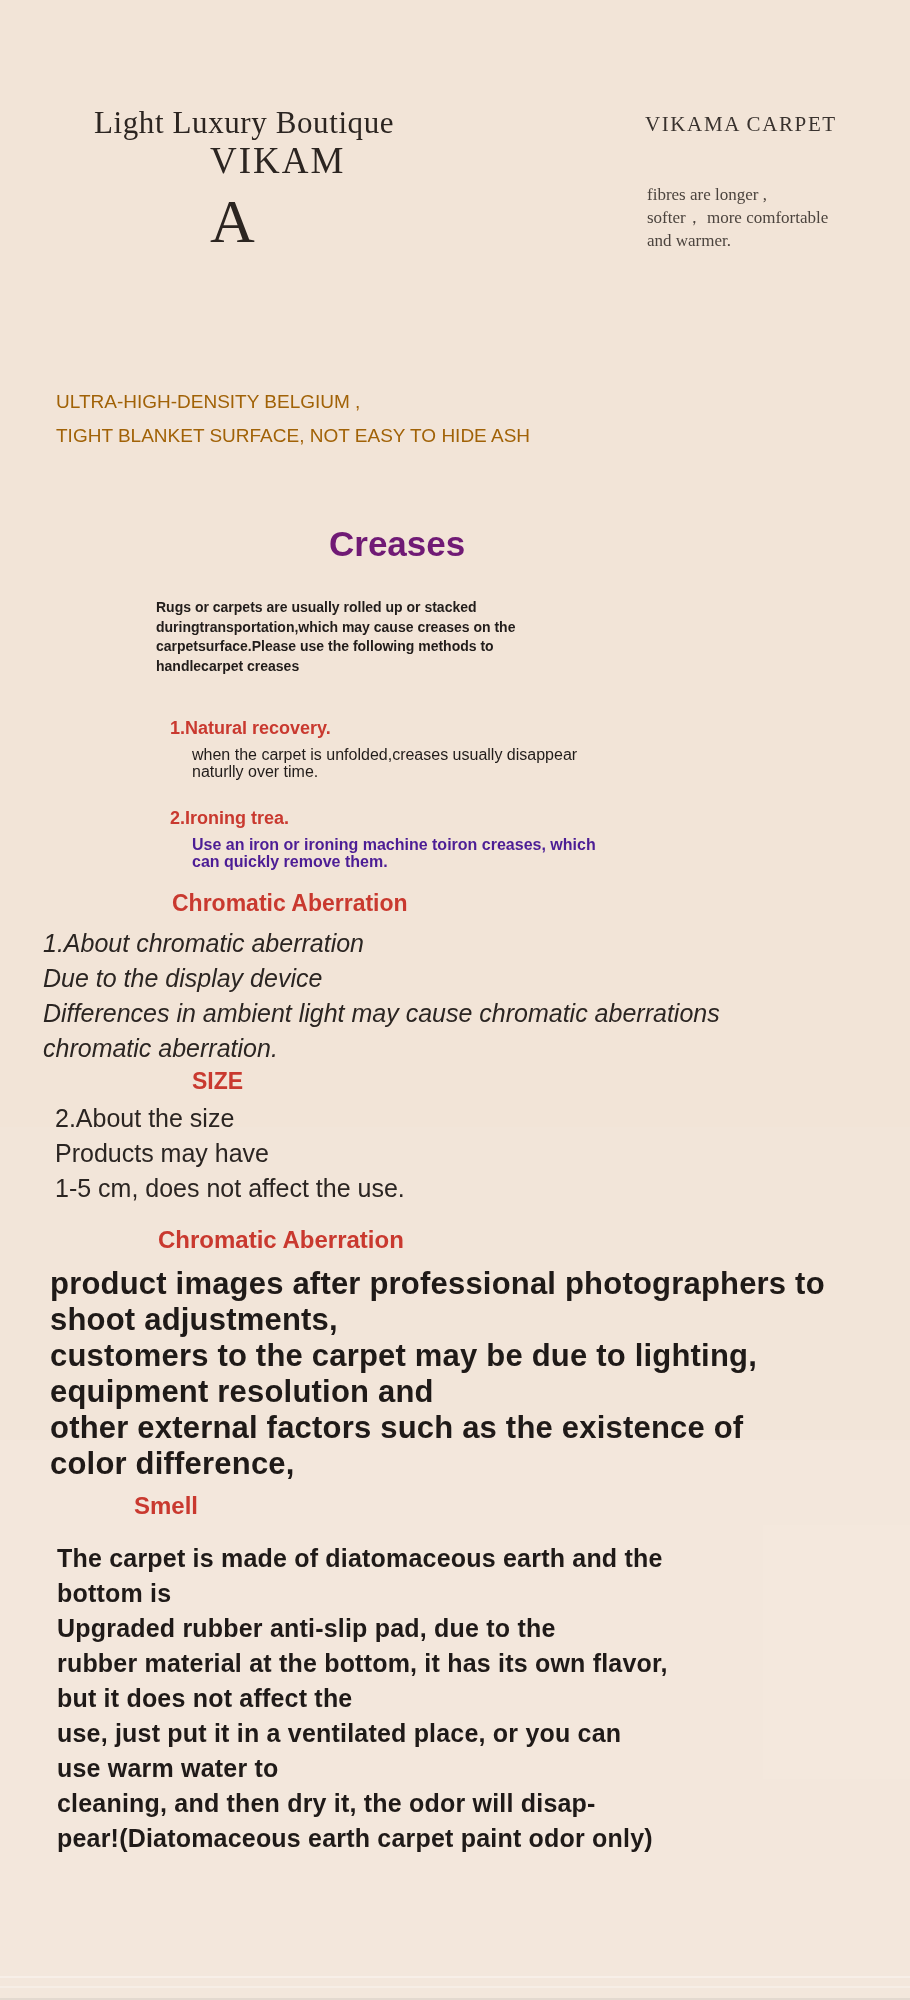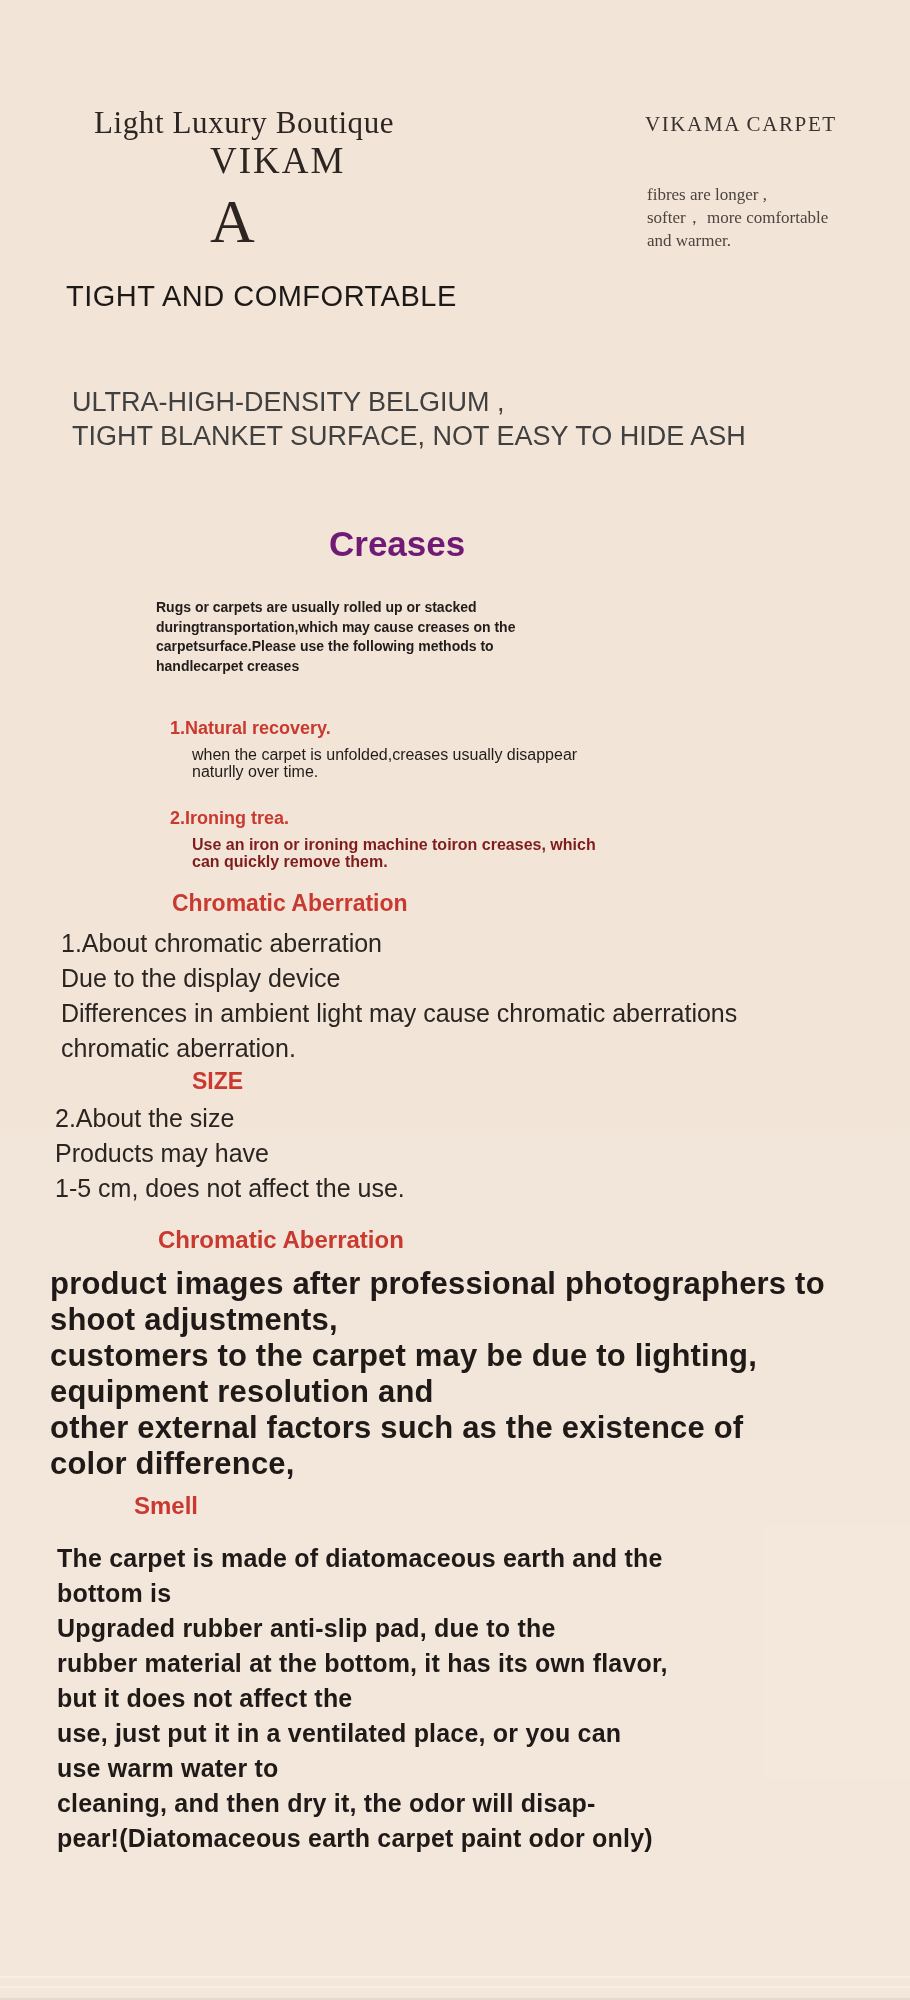--- a/index.html
+++ b/index.html
@@ -26,40 +26,40 @@
   .brand-line1 { left:74px; top:105px; font-size:31px; letter-spacing:0.6px; color:#2c2521;margin-left:20px; }
   .brand-line2 { position:absolute; left:210px; top:139px; display:flex; align-items:baseline; color:#2c2521;flex-direction:column; }
   .brand-word  { font-size:37px; letter-spacing:2px; }
   .brand-bigA  { font-size:62px; margin-left:-3px; position:relative; top:4px; }
 
   .right-title   { left:645px; top:112px; font-size:21px; letter-spacing:1.6px; color:#39322e; }
   .right-tagline { left:647px; top:183px; font-size:17px; line-height:23px; color:#4c443e; }
 
   
   .headline    { left:66px; top:280px; font-size:29px; letter-spacing:0.5px; color:#1d1917; }
-  .subheadline { left:72px; top:385px; font-size:27px; line-height:34px; color:#404040; }
+  .subheadline { left:56px; top:385px; font-size:19px; line-height:34px; color:#a16207; }
 
   
   .creases-title { left:329px; top:524px; font-size:35px; font-weight:700; color:#701a75; }
   .creases-intro { left:156px; top:598px; font-size:14px; font-weight:700; line-height:19.5px; color:#211c1a; }
   .sub-red       { font-size:18px; font-weight:700; color:#c9392f; }
   .nr-title   { left:170px; top:718px; }
   .nr-body    { left:192px; top:746px; font-size:16px; font-weight:400; line-height:17px; color:#211c1a; }
   .iron-title { left:170px; top:808px; }
-  .iron-body  { left:192px; top:836px; font-size:16px; font-weight:700; line-height:17px; color:#7f1d1d; }
+  .iron-body  { left:192px; top:836px; font-size:16px; font-weight:700; line-height:17px; color:#4c1d95; }
 
   
   .red-head { font-weight:700; color:#c9392f; }
   .ca1-title   { left:172px; top:890px;  font-size:23px; }
   .size-title  { left:192px; top:1068px; font-size:23px; }
   .ca2-title   { left:158px; top:1226px; font-size:24px; }
   .smell-title { left:134px; top:1492px; font-size:24px; }
 
   
-  .ca1-body  { left:61px; top:926px;  font-size:25px; line-height:35px; color:#2b2522; }
+  .ca1-body  { left:43px; top:926px;  font-size:25px; line-height:35px; color:#2b2522;font-style:italic; }
   .size-body { left:55px; top:1101px; font-size:25px; line-height:35px; color:#2b2522; }
   .ca2-body  { left:50px; top:1266px; font-size:31px; font-weight:700; line-height:36px; letter-spacing:0.2px; color:#1f1a18; }
   .smell-body{ left:57px; top:1541px; font-size:25px; font-weight:700; line-height:35px; letter-spacing:0.2px; color:#1f1a18; }
 </style>
 </head>
 <body>
 
 <div class="page">
 
   <div class="band-mid"></div>
@@ -72,21 +72,20 @@
   <div class="brand-line2 serif">
     <span class="brand-word">VIKAM</span>
     <span class="brand-bigA">A</span>
   </div>
 
   <div class="abs serif right-title">VIKAMA CARPET</div>
   <div class="abs serif right-tagline">fibres are longer ,
 softer， more comfortable
 and warmer.</div>
 
-  <div class="abs headline">TIGHT AND COMFORTABLE</div>
   <div class="abs subheadline">ULTRA-HIGH-DENSITY BELGIUM ,
 TIGHT BLANKET SURFACE, NOT EASY TO HIDE ASH</div>
 
   <div class="abs creases-title">Creases</div>
   <div class="abs creases-intro">Rugs or carpets are usually rolled up or stacked
 duringtransportation,which may cause creases on the
 carpetsurface.Please use the following methods to
 handlecarpet creases</div>
 
   <div class="abs sub-red nr-title">1.Natural recovery.</div>

